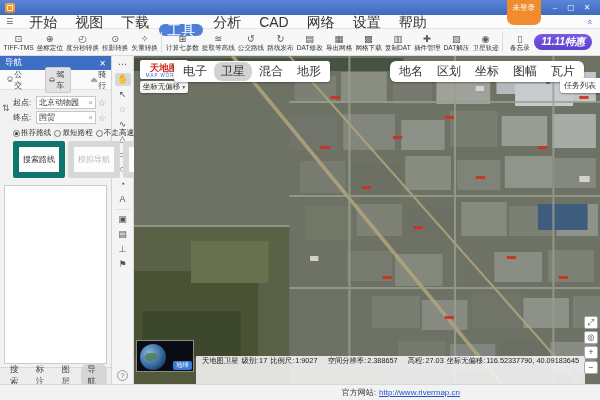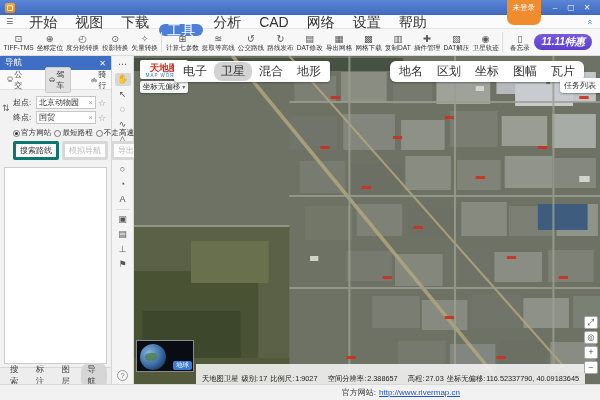--- a/index.html
+++ b/index.html
@@ -48,21 +48,21 @@
   .frow .lab { width:21px; font-size:8px; color:#333; }
   .ibox { flex:1; background:#fff; border:1px solid #c6c6c6; height:13px; display:flex; align-items:center; padding:0 2px; font-size:8px; }
   .ibox .val { flex:1; white-space:nowrap; overflow:hidden; }
   .ibox .clr { color:#999; font-size:8px; }
   .fav { color:#999; font-size:9px; }
   .opts { display:flex; align-items:center; gap:3px; margin:4px 0 3px; font-size:7.6px; color:#333; white-space:nowrap; }
   .radio { width:7px; height:7px; border:1px solid #777; border-radius:50%; display:inline-block; position:relative; margin-right:1px; flex:none; }
   .radio.on::after { content:""; position:absolute; left:1px; top:1px; width:3px; height:3px; background:#333; border-radius:50%; }
   .opt { display:flex; align-items:center; }
   .acts { display:flex; gap:3px; margin:2px 0 3px; }
-  .abtn { font-size:8px; padding:1px 4px; background:#fdfdfd; border:3px solid #0f766e; border-radius:2px; color:#333; white-space:nowrap; }
+  .abtn { font-size:8px; padding:7px 4px; background:#fdfdfd; border:6px solid #0f766e; border-radius:2px; color:#333; white-space:nowrap; }
   .abtn.dis { color:#bbb; border-color:#d8d8d8; }
   .resultbox { flex:1; margin:2px 4px 3px; background:#fff; border:1px solid #ccc; }
   .ptabs { height:17px; background:#ededed; border-top:1px solid #d8d8d8; display:flex; align-items:center; justify-content:space-around; padding:0 4px; }
   .ptab { font-size:8.5px; color:#444; padding:1px 6px; border-radius:8px; }
   .ptab.sel { background:#d6d6d6; }
 
   
   .strip { width:22px; background:#f4f4f5; border-right:1px solid #d9d9d9; display:flex; flex-direction:column; align-items:center; padding:2px 0 3px; gap:2px; }
   .tool { width:16px; height:13px; line-height:13px; text-align:center; font-size:9px; color:#555; border-radius:2px; }
   .tool.sel { background:#d7d7d7; color:#222; }
@@ -81,21 +81,21 @@
   .pillbar { position:absolute; top:5px; background:#fff; border-radius:3px; box-shadow:0 1px 2px rgba(0,0,0,.35); display:flex; align-items:center; padding:1px 2px; z-index:3; }
   .pillbar.layers { left:40px; }
   .pillbar.overlays { right:16px;border-radius:6px; }
   .pill { font-size:12px; color:#333; padding:1px 7px; border-radius:8px; white-space:nowrap; }
   .pill.sel { background:#d2d2d2; }
   .task-tab { position:absolute; right:0; top:22px; background:#fff; border-radius:3px 0 0 3px; box-shadow:0 1px 2px rgba(0,0,0,.35); font-size:8px; color:#333; padding:2px 4px; z-index:3; white-space:nowrap; }
   .globe { position:absolute; left:2px; bottom:12px; width:58px; height:32px; background:#090d13; border:1px solid #8a8a8a; z-index:4; }
   .globe .sphere { position:absolute; left:3px; top:3px; width:26px; height:26px; border-radius:50%; background:radial-gradient(circle at 35% 35%, #8ab5e2, #35679f 55%, #13273f 90%); }
   .globe .sphere::after { content:""; position:absolute; left:5px; top:9px; width:12px; height:8px; background:#4f7f4a; border-radius:50% 40% 60% 50%; opacity:.8; }
   .globe-tag { position:absolute; right:1px; bottom:1px; background:#3a7bd5; color:#fff; font-size:6.5px; padding:0 3px; border-radius:2px; }
-  .mstatus { position:absolute; left:62px; right:15px; bottom:0; height:20px; background:rgba(242,242,242,.9); display:flex; align-items:flex-end; font-size:7.3px; color:#222; padding:0 6px; white-space:nowrap; z-index:2; gap:3px; }
+  .mstatus { position:absolute; left:62px; right:15px; bottom:0; height:28px; background:rgba(242,242,242,.9); display:flex; align-items:flex-start; font-size:7.3px; color:#222; padding:0 6px; white-space:nowrap; z-index:2; gap:3px; }
   .mstatus b { font-weight:normal; margin-right:1px; }
   .mstatus .gap { flex:1; }
   .zoomctl { position:absolute; right:2px; bottom:10px; display:flex; flex-direction:column; gap:2px; z-index:4; }
   .zbtn { width:14px; height:13px; background:#fff; border:1px solid #aaa; border-radius:2px; font-size:8.5px; line-height:11px; text-align:center; color:#444; }
 
   
   .statusbar { height:16px; background:#f2f2f3; border-top:1px solid #d8d8d8; position:relative; font-size:8px;text-decoration:underline; }
   .site { position:absolute; right:140px; top:2px; }
   .site .lbl { color:#333; margin-right:3px; }
   .site a { color:#2255cc; }
@@ -255,21 +255,21 @@
         <span class="lab">终点:</span>
         <span class="ibox">
           <span class="val">国贸</span>
           <span class="clr">×</span>
         </span>
         <span class="fav">☆</span>
       </div>
       <div class="opts">
         <span class="opt">
             <span class="radio on"></span>
-            <span>官方网站</span>
+            <span>推荐路线</span>
           </span>
         <span class="opt">
             <span class="radio"></span>
             <span>最短路程</span>
           </span>
         <span class="opt">
             <span class="radio"></span>
             <span>不走高速</span>
           </span>
       </div>

